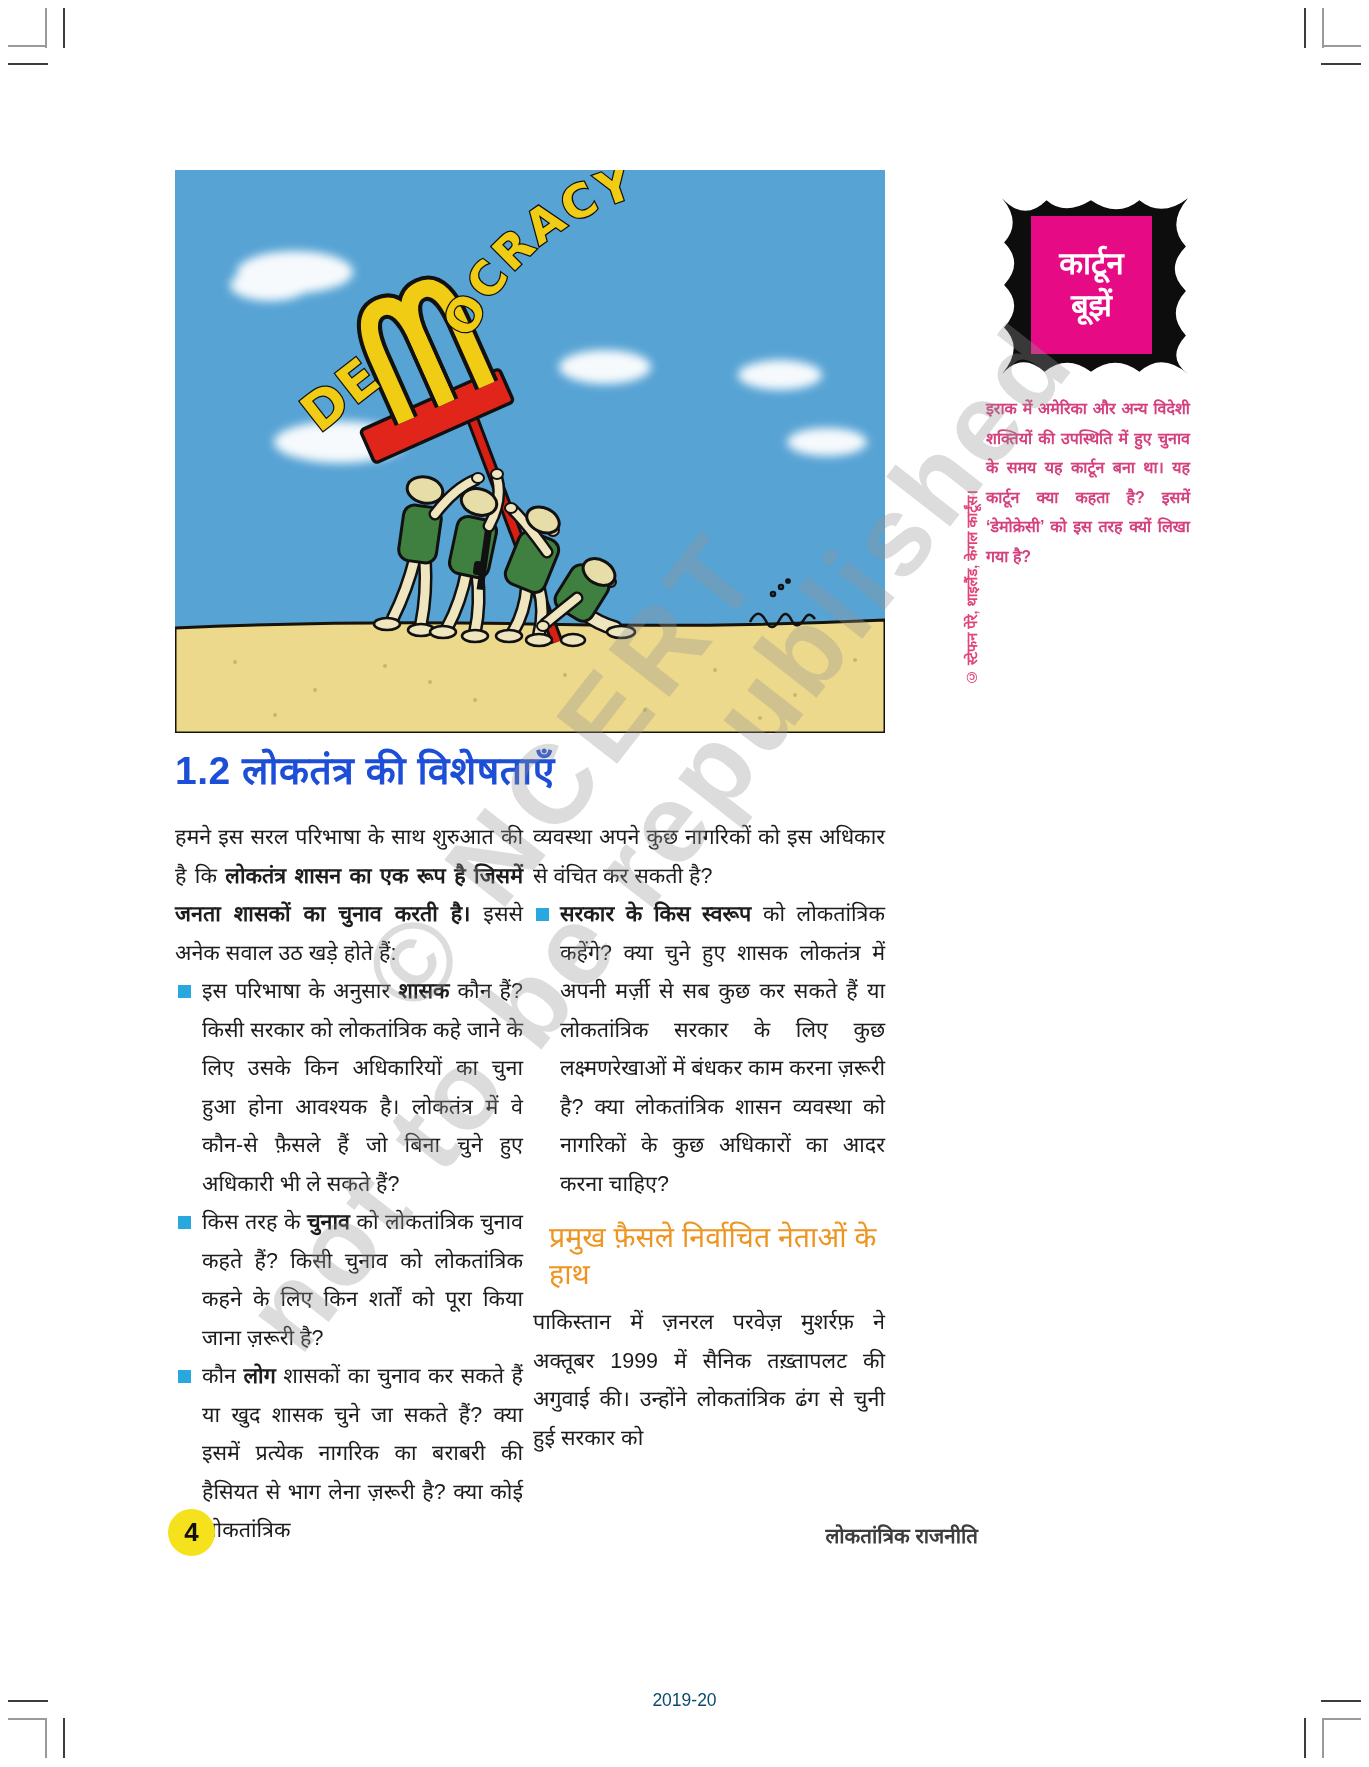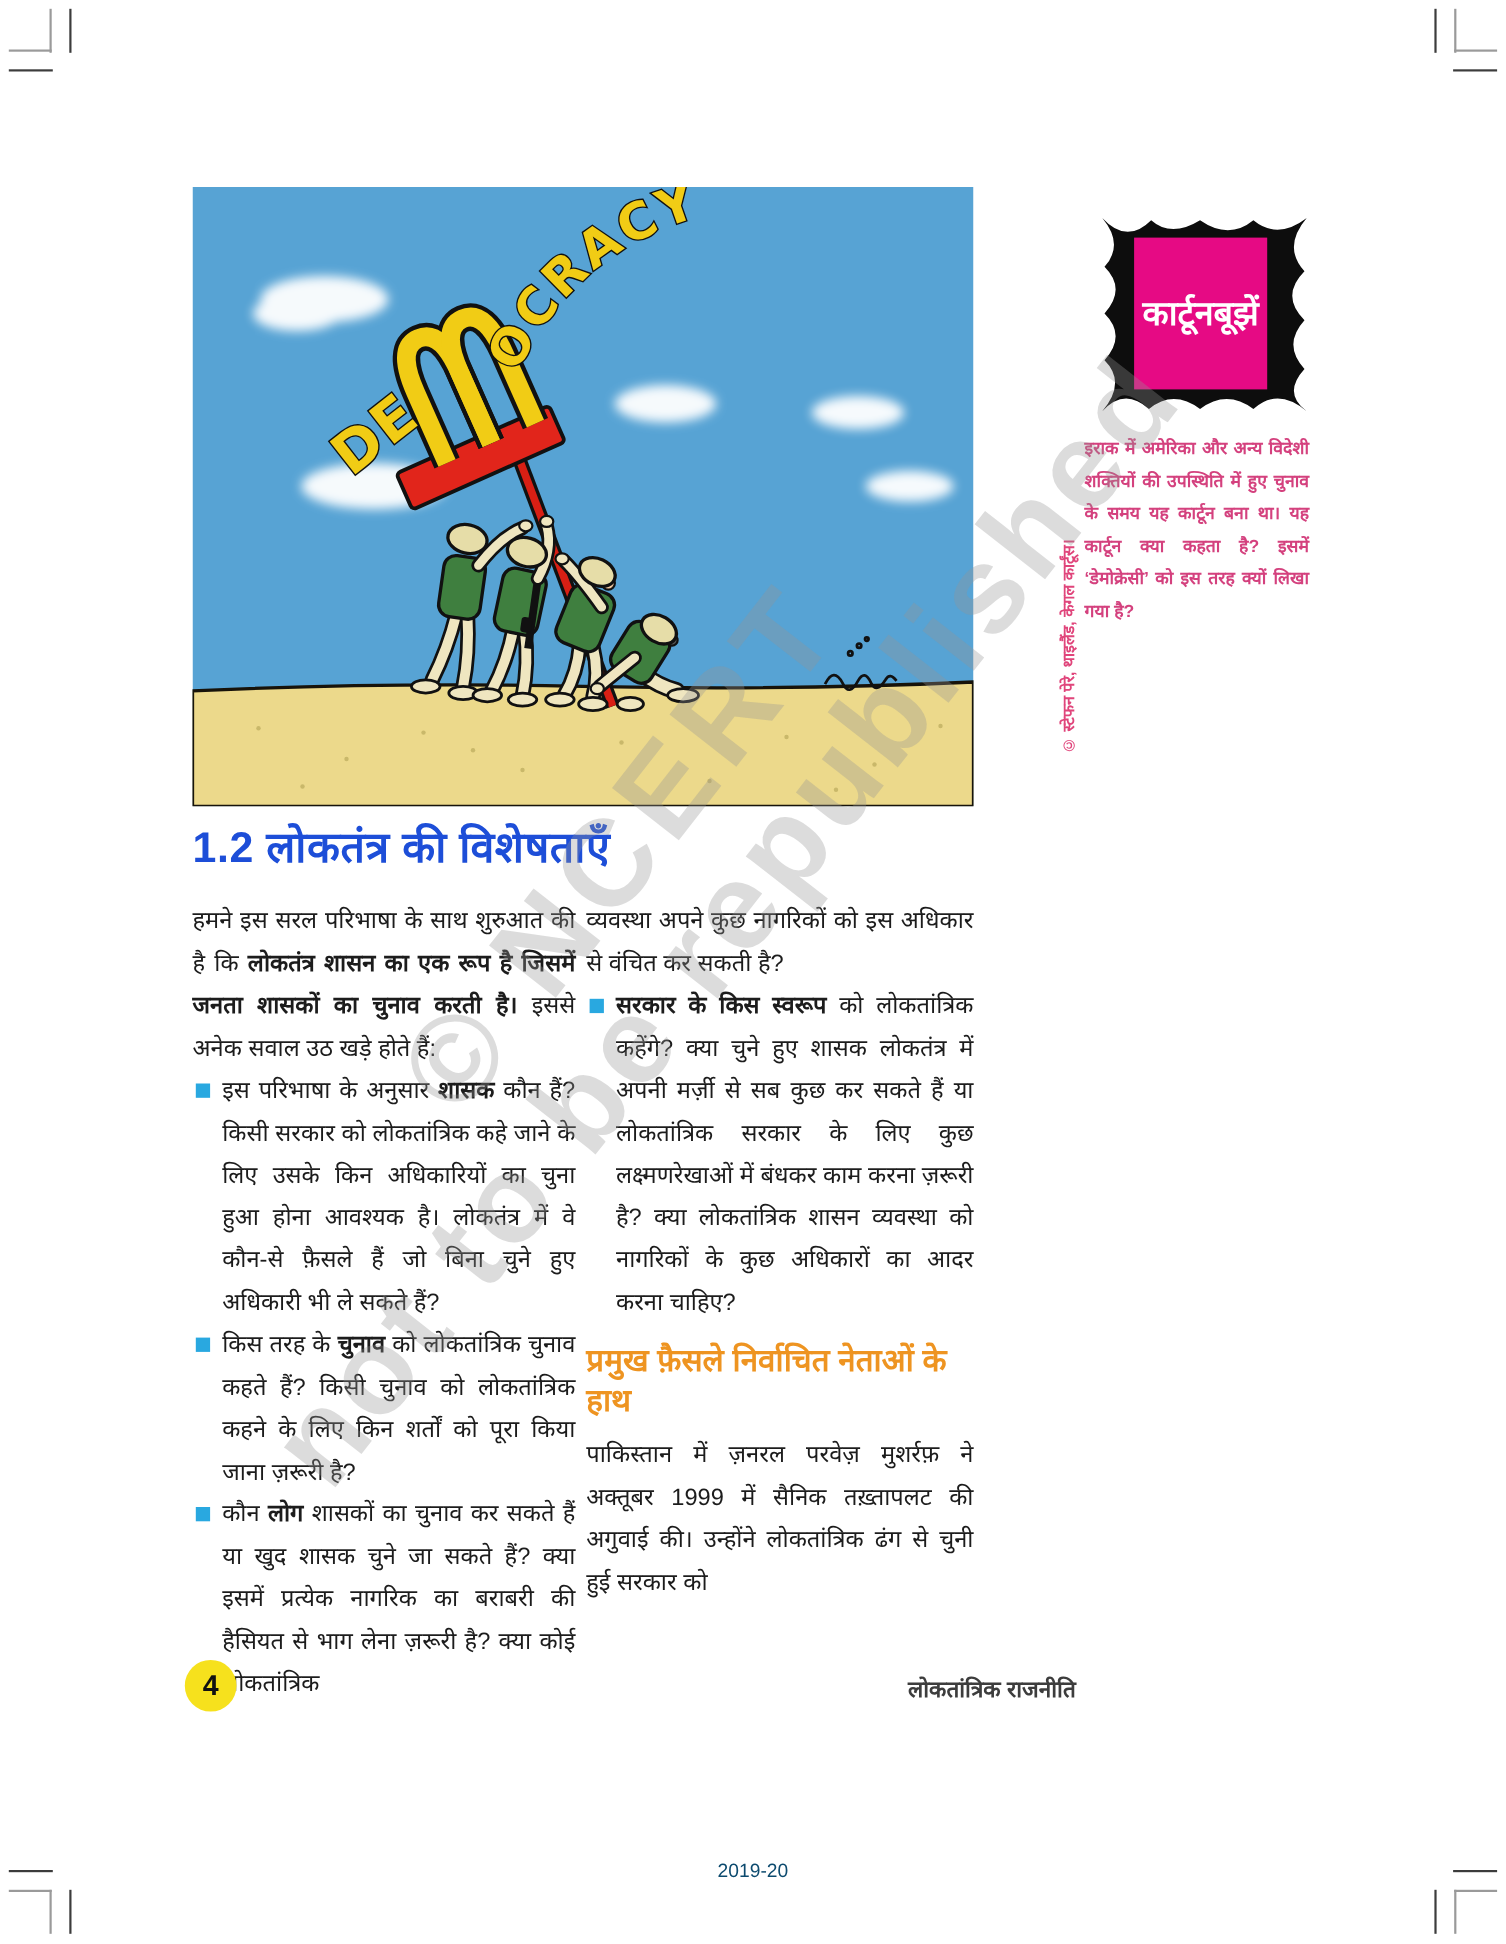--- a/index.html
+++ b/index.html
@@ -6,43 +6,43 @@
   #page{position:relative;width:1369px;height:1767px;background:#fff;overflow:hidden;
         font-family:"Liberation Sans","DejaVu Sans",sans-serif;color:#1c1c1c;}
   
   .cm{position:absolute;background:#9a9a9a;}
   .cm.dark{background:#3c3c3c;}
   
   #cartoon{position:absolute;left:175px;top:170px;width:710px;height:563px;}
   
   #badge-frame{position:absolute;left:994px;top:188px;width:202px;height:194px;}
   #badge-box{position:absolute;left:1031px;top:216px;width:121px;height:138px;
-    display:flex;flex-direction:row;align-items:center;justify-content:center;
+    display:flex;flex-direction:column;align-items:center;justify-content:center;
     font-weight:bold;font-size:31px;line-height:42px;color:#fff;text-align:center;}
   
   #sidebar-caption{position:absolute;left:986px;top:394px;width:204px;
     font-size:16px;line-height:29.5px;font-weight:600;color:#d4417e;text-align:justify;}
   
   #cartoon-credit{position:absolute;left:962px;top:385px;height:300px;width:22px;
     writing-mode:vertical-rl;transform:rotate(180deg);font-size:14.5px;color:#e0457b;
     font-weight:600;white-space:nowrap;}
   
   #section-heading{position:absolute;left:175px;top:742px;width:740px;
     font-size:39px;font-weight:bold;color:#1d4ed8;letter-spacing:0.5px;}
   
   .col{position:absolute;top:818px;width:348px;font-size:21.5px;line-height:38.5px;
     text-align:justify;}
   #col-left{left:175px;}
   #col-right{left:533px;width:352px;}
   .bullet-item{display:flex;align-items:flex-start;}
   .bullet-sq{flex:none;width:13px;height:13px;background:#29a8e0;margin:13px 11px 0 3px;}
   .btext{flex:1;}
   .indent1{text-indent:30px;}
-  #subheading{font-size:28.5px;line-height:37px;font-weight:bold;color:#ee9421;
-    margin:16px 0 10px 0;text-align:left;}
+  #subheading{font-size:28.5px;line-height:37px;font-weight:normal;color:#ee9421;
+    margin:16px 0 10px 16px;text-align:left;}
   
   #page-circle{position:absolute;left:168px;top:1509px;width:47px;height:47px;border-radius:50%;
     background:#f6e11d;display:flex;align-items:center;justify-content:center;
     font-size:26px;font-weight:bold;color:#111;}
   #book-title{position:absolute;left:660px;top:1521px;width:318px;text-align:right;
     font-size:20.5px;font-weight:600;color:#3d3d3d;}
   #edition{position:absolute;left:0;top:1690px;width:1369px;text-align:center;
     font-size:17.5px;color:#0c4a6e;}
   
   .wm{position:absolute;white-space:nowrap;color:rgba(148,148,148,0.33);

